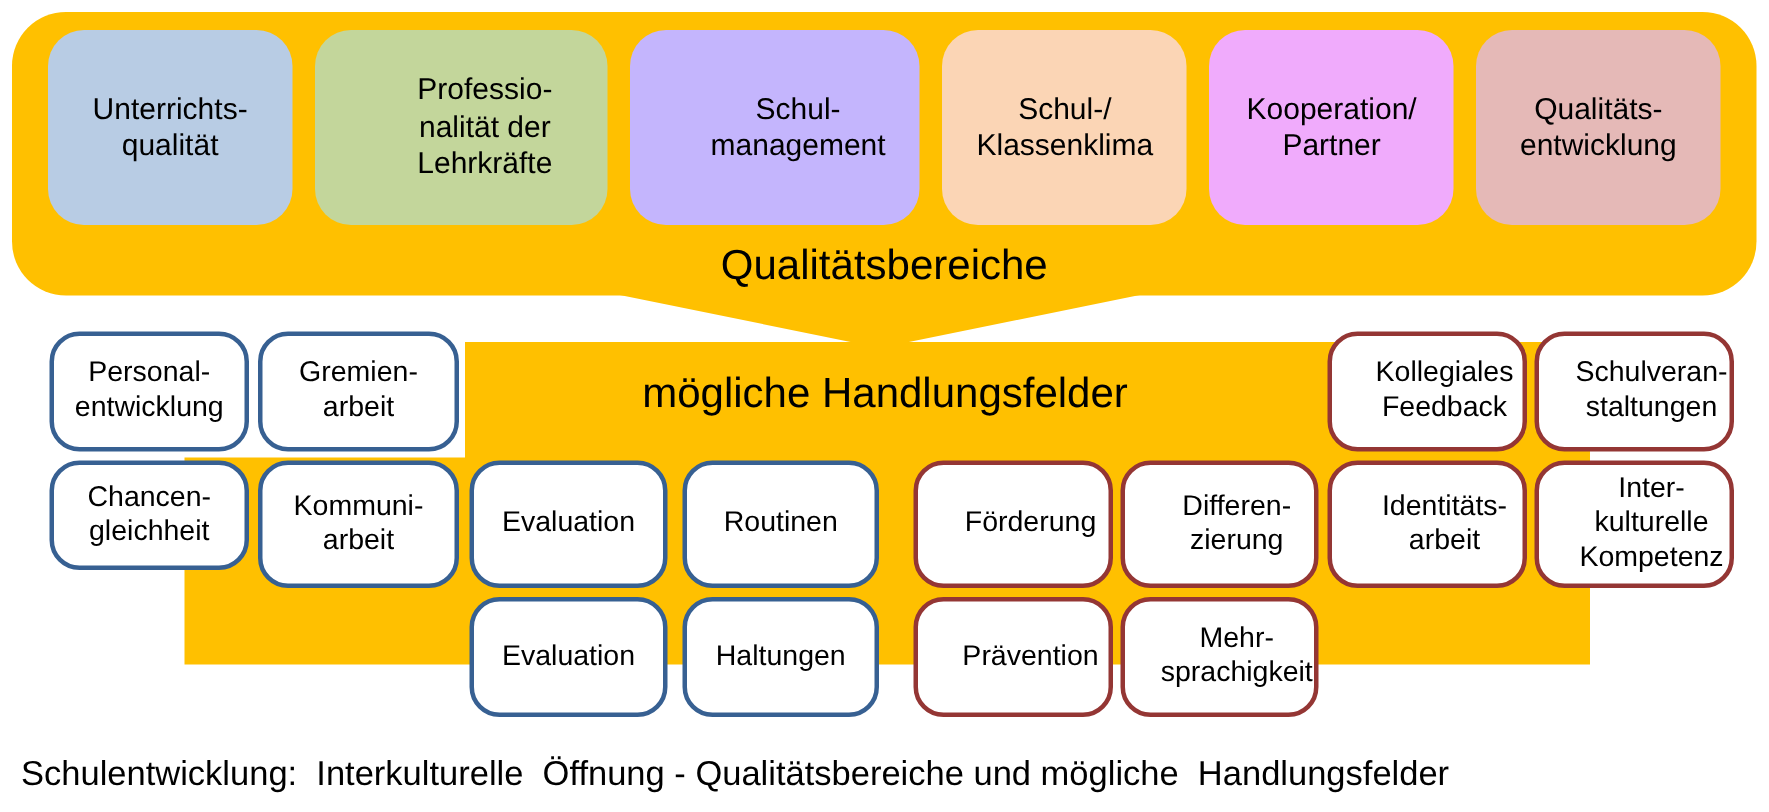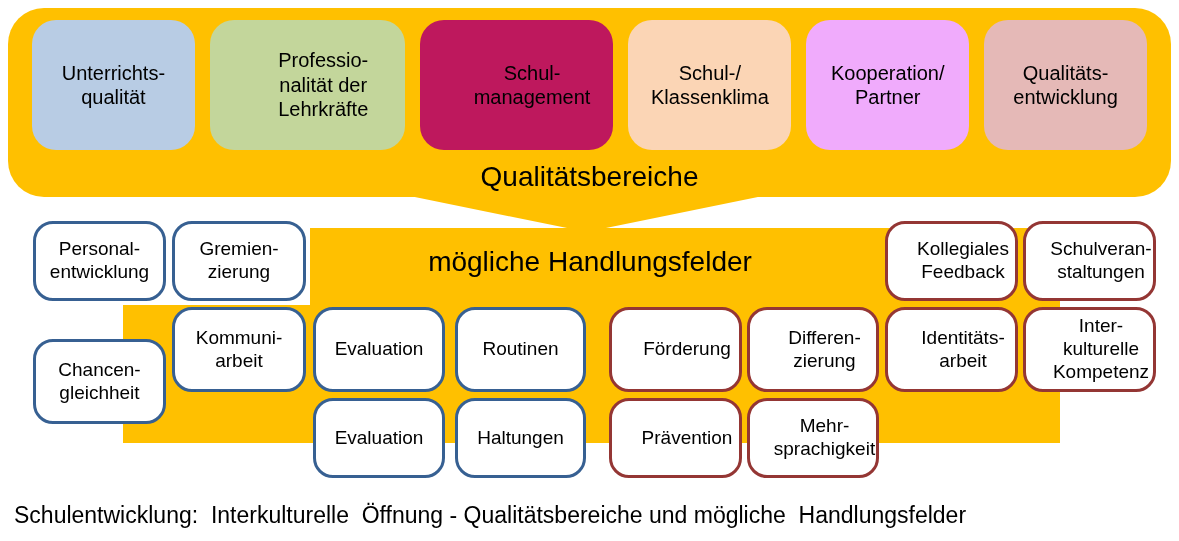--- a/index.html
+++ b/index.html
@@ -38,21 +38,21 @@
     display: flex;
     align-items: center;
     justify-content: center;
     text-align: center;
     font-size: 20px;
     line-height: 1.22;
     white-space: pre-line;
   }
   .area-0 { background: #B8CCE4; }
   .area-1 { background: #C3D69B; padding-left: 32px; }
-  .area-2 { background: #be185d; padding-left: 31px; }
+  .area-2 { background: #c4b5fd; padding-left: 31px; }
   .area-3 { background: #FBD5B5; }
   .area-4 { background: #f0abfc; }
   .area-5 { background: #E5B9B7; }
   .banner-title {
     position: absolute;
     left: 0; right: 0; top: 155px;
     text-align: center;
     font-size: 28px;
     line-height: 1;
   }
@@ -100,21 +100,21 @@
     line-height: 1.2;
     white-space: pre-line;
     box-sizing: border-box;
     border-radius: 20px;
   }
   .fbox.blue { border: 3px solid #376092; }
   .fbox.red  { border: 3px solid #943634; padding-left: 23px; }
 
   .pos-personal        { left: 33px;   top: 221px; width: 133px; height: 80px; }
   .pos-gremien         { left: 172px;  top: 221px; width: 134px; height: 80px; }
-  .pos-chancen         { left: 33px;   top: 307px; width: 133px; height: 85px; margin-top: 32px; }
+  .pos-chancen         { left: 33px;   top: 307px; width: 133px; height: 73px; }
   .pos-kommunikation   { left: 172px;  top: 307px; width: 134px; height: 85px; }
   .pos-reflexion       { left: 313px;  top: 307px; width: 132px; height: 85px; }
   .pos-routinen        { left: 455px;  top: 307px; width: 131px; height: 85px; }
   .pos-evaluation      { left: 313px;  top: 398px; width: 132px; height: 80px; }
   .pos-haltungen       { left: 455px;  top: 398px; width: 131px; height: 80px; }
   .pos-foerderung      { left: 609px;  top: 307px; width: 133px; height: 85px; }
   .pos-differenzierung { left: 747px;  top: 307px; width: 132px; height: 85px; }
   .pos-praevention     { left: 609px;  top: 398px; width: 133px; height: 80px; }
   .pos-mehrsprachig    { left: 747px;  top: 398px; width: 132px; height: 80px; }
   .pos-kollegiales     { left: 885px;  top: 221px; width: 133px; height: 80px; }
@@ -157,21 +157,21 @@
 
   <div class="wedge"></div>
 
   <div class="panel-main"></div>
   <div class="panel-ext"></div>
   <div class="panel-title">mögliche Handlungsfelder</div>
 
   <div class="fbox blue pos-personal">Personal-
 entwicklung</div>
   <div class="fbox blue pos-gremien">Gremien-
-zierung</div>
+arbeit</div>
   <div class="fbox blue pos-chancen">Chancen-
 gleichheit</div>
   <div class="fbox blue pos-kommunikation">Kommuni-
 arbeit</div>
   <div class="fbox blue pos-reflexion">Evaluation</div>
   <div class="fbox blue pos-routinen">Routinen</div>
   <div class="fbox blue pos-evaluation">Evaluation</div>
   <div class="fbox blue pos-haltungen">Haltungen</div>
 
   <div class="fbox red pos-foerderung">Förderung</div>

